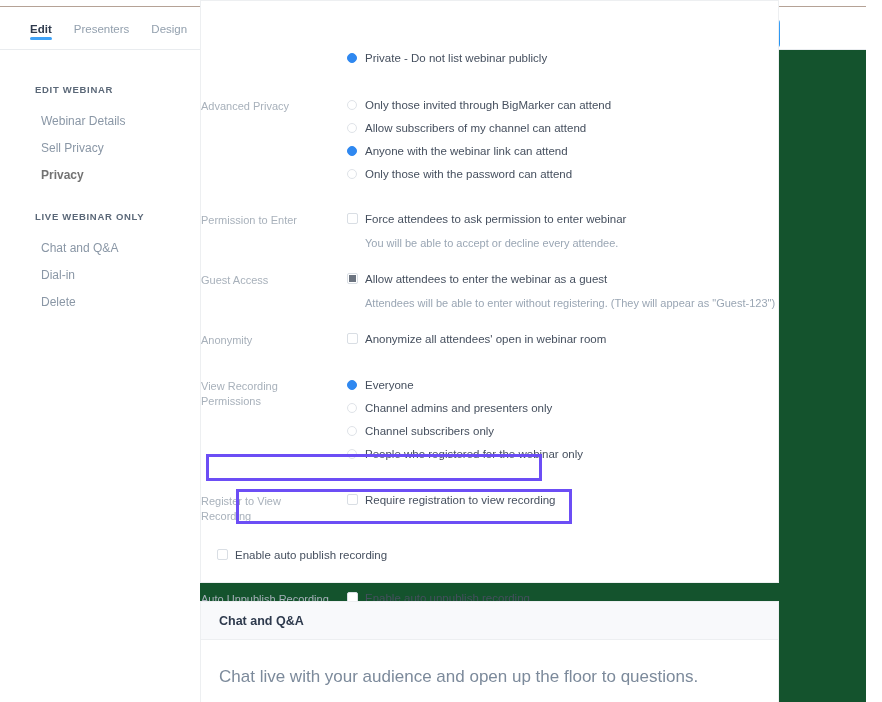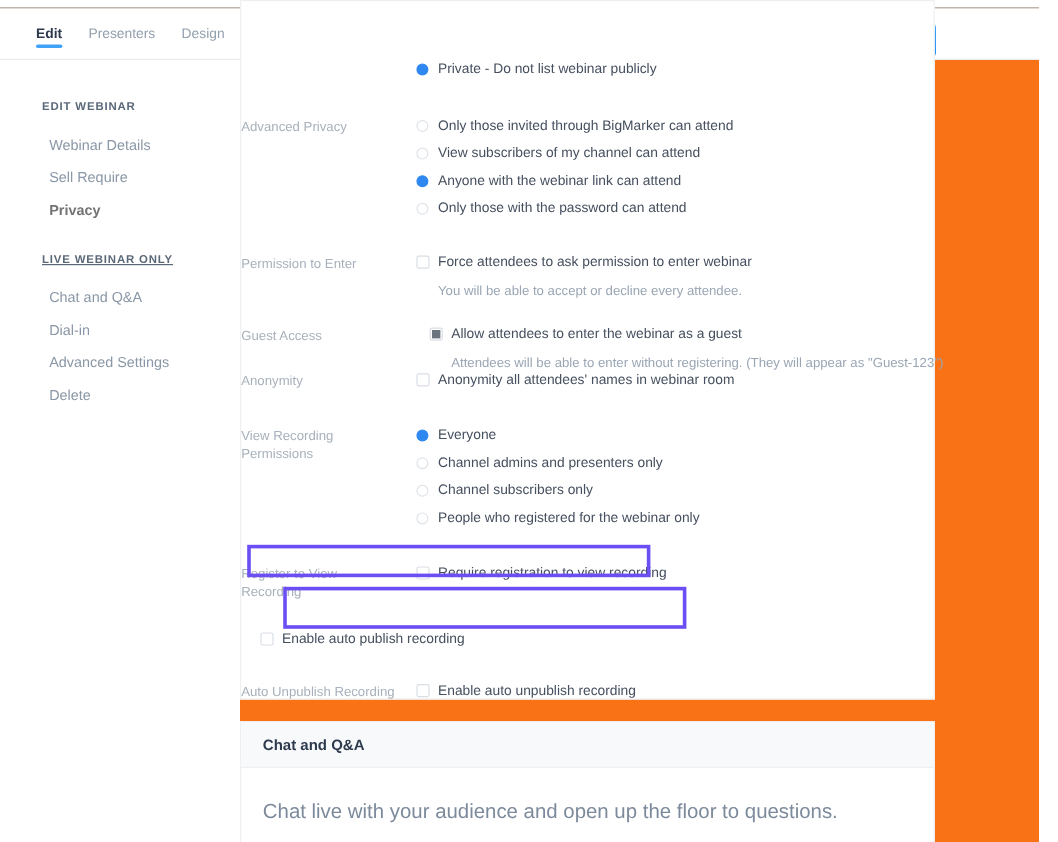--- a/index.html
+++ b/index.html
@@ -132,21 +132,21 @@
 
   .side-head {
     font-size: 9.5px;
     font-weight: bold;
     letter-spacing: 0.7px;
     color: #5b6878;
     padding: 0 0 0 35px;
     margin-bottom: 13px;
   }
 
-  .side-head.second { margin-top: 22px; text-decoration: underline; }
+  .side-head.second { margin-top: 22px; }
 
   .side-item {
     font-size: 12px;
     color: #8a97a6;
     padding: 0 0 0 41px;
     height: 27px;
     line-height: 27px;
     cursor: pointer;
     white-space: nowrap;
   }
@@ -155,21 +155,21 @@
     color: #737373;
     font-weight: bold;
   }
 
   
   .content {
     position: absolute;
     top: 0; left: 200px;
     width: 666px;
     height: 652px;
-    background: #f97316;
+    background: #14532d;
   }
 
   .card {
     position: absolute;
     left: 0;
     width: 579px;
     background: #ffffff;
     border: 1px solid #edeff1;
   }
 
@@ -329,28 +329,27 @@
   </div>
 </div>
 
 <div class="page">
 
   <div class="sidebar">
 
     <div class="side-head">EDIT WEBINAR</div>
 
     <div class="side-item">Webinar Details</div>
-    <div class="side-item">Sell Require</div>
+    <div class="side-item">Sell Privacy</div>
     <div class="side-item active">Privacy</div>
 
     <div class="side-head second">LIVE WEBINAR ONLY</div>
 
     <div class="side-item">Chat and Q&amp;A</div>
     <div class="side-item">Dial-in</div>
-    <div class="side-item">Advanced Settings</div>
     <div class="side-item">Delete</div>
   </div>
 
   <div class="content">
 
     <div class="card" id="privacy-card">
 
       <div class="rows">
 
         <div class="row" style="margin-bottom:24px;">
@@ -365,21 +364,21 @@
 
         <div class="row" style="margin-bottom:22px;">
           <div class="row-label">Advanced Privacy</div>
           <div class="row-fields">
             <div class="opt">
               <span class="radio"></span>
               <span class="opt-text">Only those invited through BigMarker can attend</span>
             </div>
             <div class="opt">
               <span class="radio"></span>
-              <span class="opt-text">View subscribers of my channel can attend</span>
+              <span class="opt-text">Allow subscribers of my channel can attend</span>
             </div>
             <div class="opt">
               <span class="radio on"></span>
               <span class="opt-text">Anyone with the webinar link can attend</span>
             </div>
             <div class="opt">
               <span class="radio"></span>
               <span class="opt-text">Only those with the password can attend</span>
             </div>
           </div>
@@ -389,37 +388,37 @@
           <div class="row-label">Permission to Enter</div>
           <div class="row-fields">
             <div class="opt">
               <span class="check"></span>
               <span class="opt-text">Force attendees to ask permission to enter webinar</span>
             </div>
             <div class="hint">You will be able to accept or decline every attendee.</div>
           </div>
         </div>
 
-        <div class="row" style="gap:11px;">
+        <div class="row" style="margin-bottom:22px;">
           <div class="row-label">Guest Access</div>
           <div class="row-fields">
             <div class="opt">
               <span class="check indeterminate"></span>
               <span class="opt-text">Allow attendees to enter the webinar as a guest</span>
             </div>
             <div class="hint">Attendees will be able to enter without registering. (They will appear as "Guest-123")</div>
           </div>
         </div>
 
         <div class="row" style="margin-bottom:23px;">
           <div class="row-label">Anonymity</div>
           <div class="row-fields">
             <div class="opt">
               <span class="check"></span>
-              <span class="opt-text">Anonymity all attendees' names in webinar room</span>
+              <span class="opt-text">Anonymize all attendees' open in webinar room</span>
             </div>
           </div>
         </div>
 
         <div class="row" style="margin-bottom:23px;">
           <div class="row-label">View Recording Permissions</div>
           <div class="row-fields">
             <div class="opt">
               <span class="radio on"></span>
               <span class="opt-text">Everyone</span>

